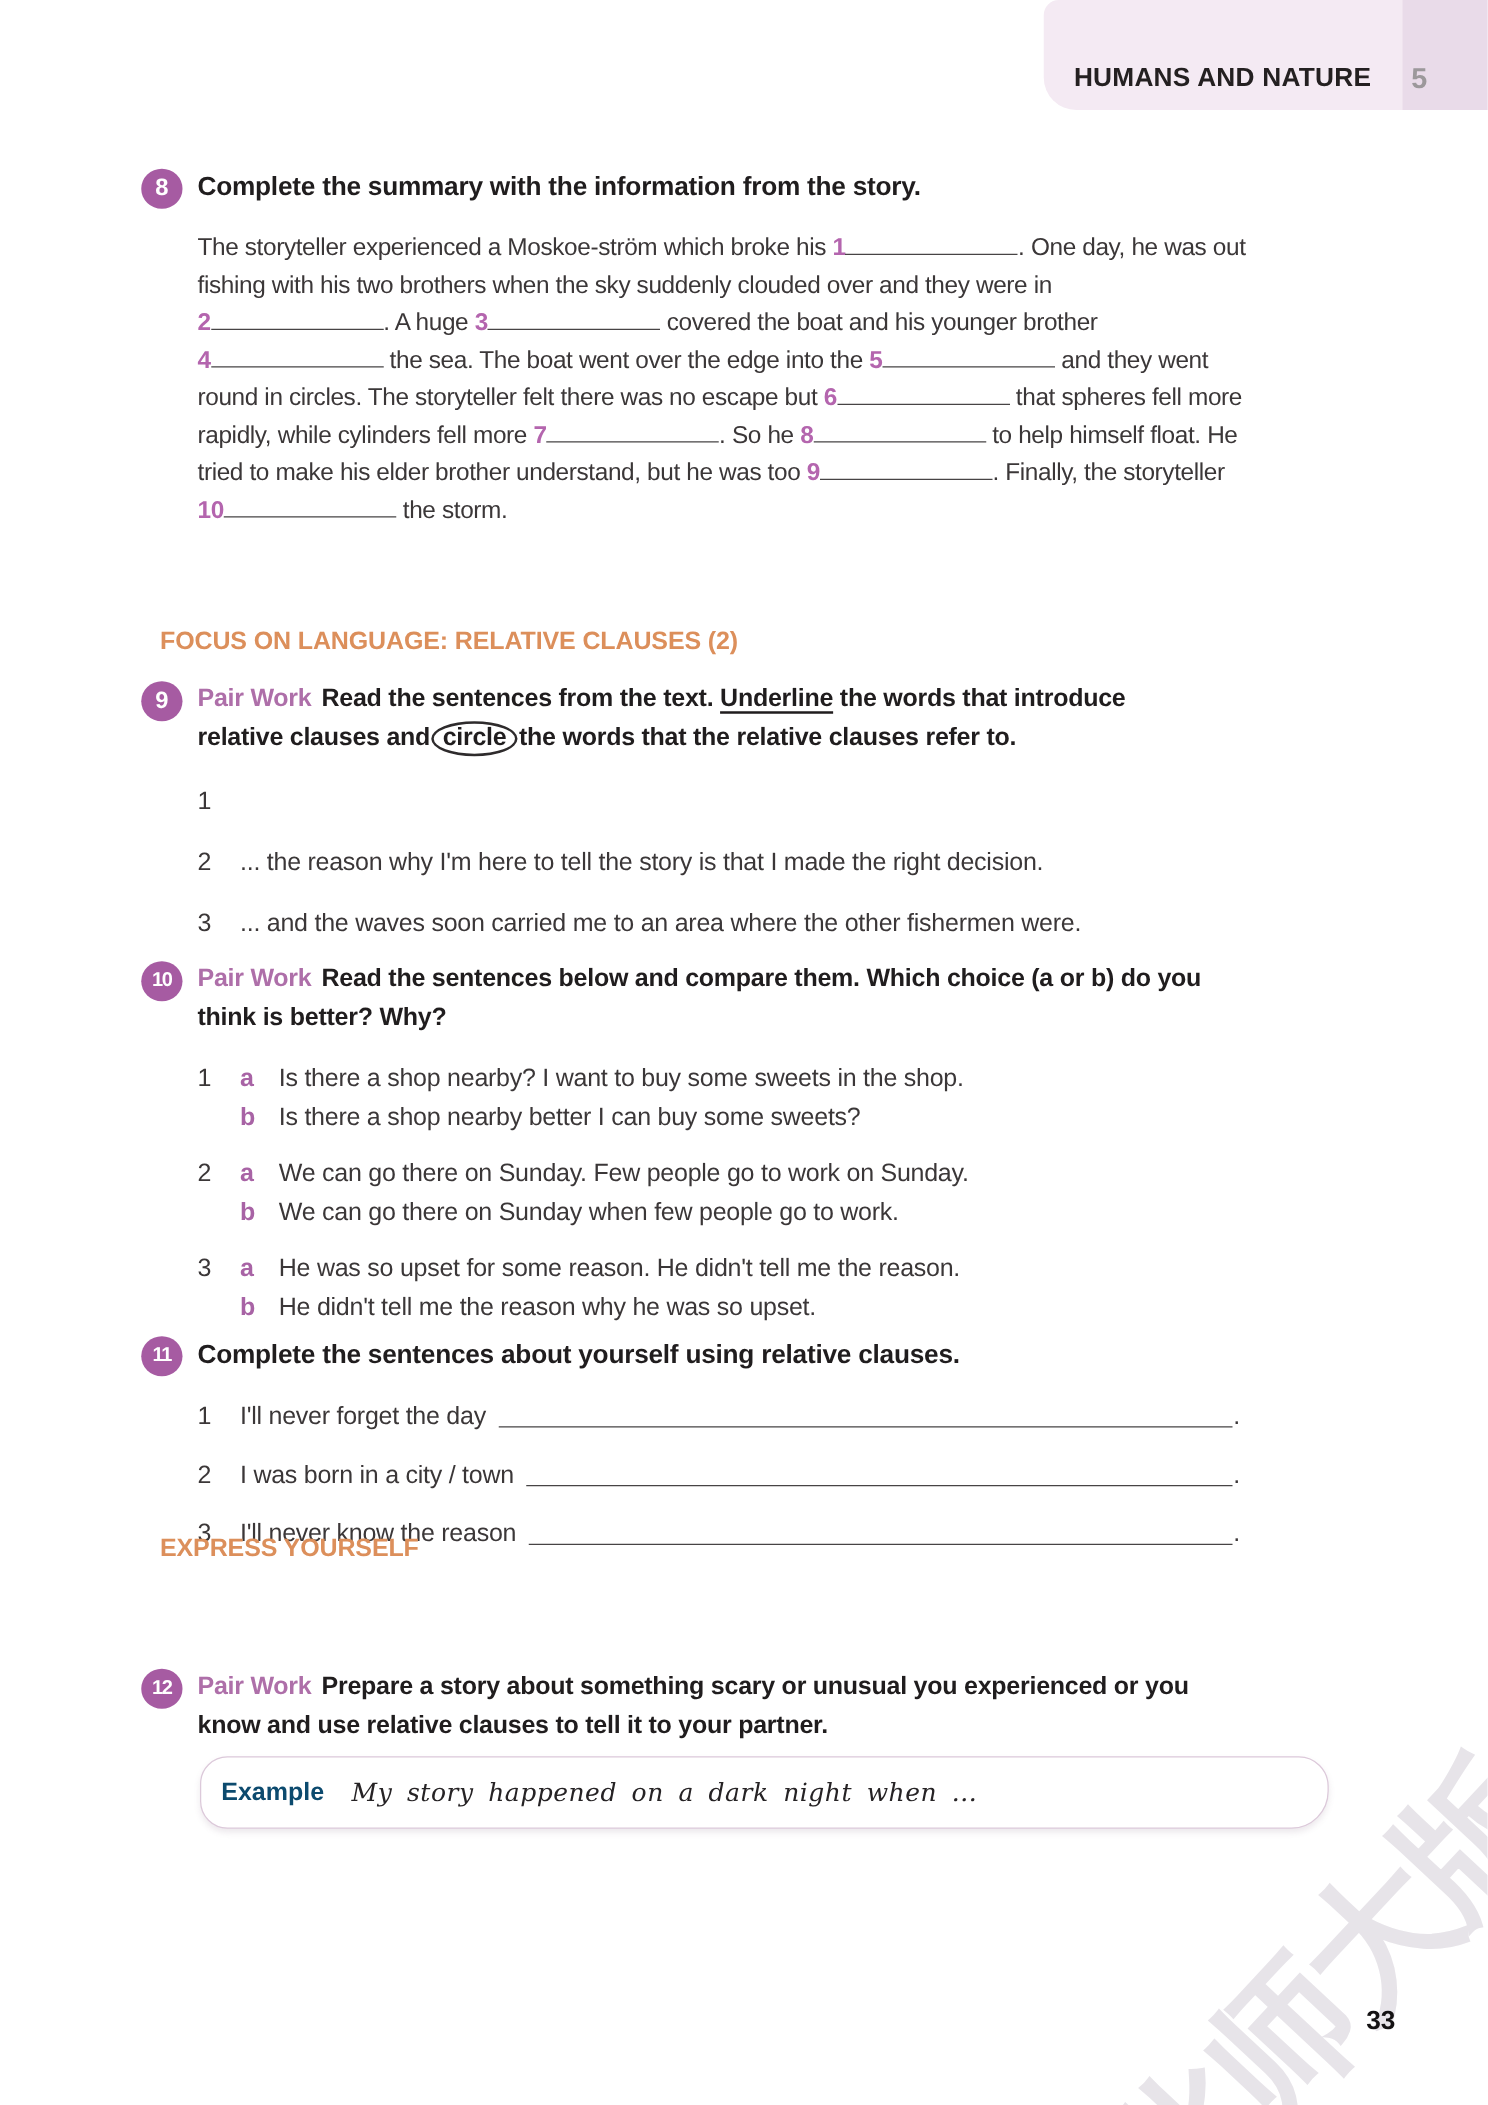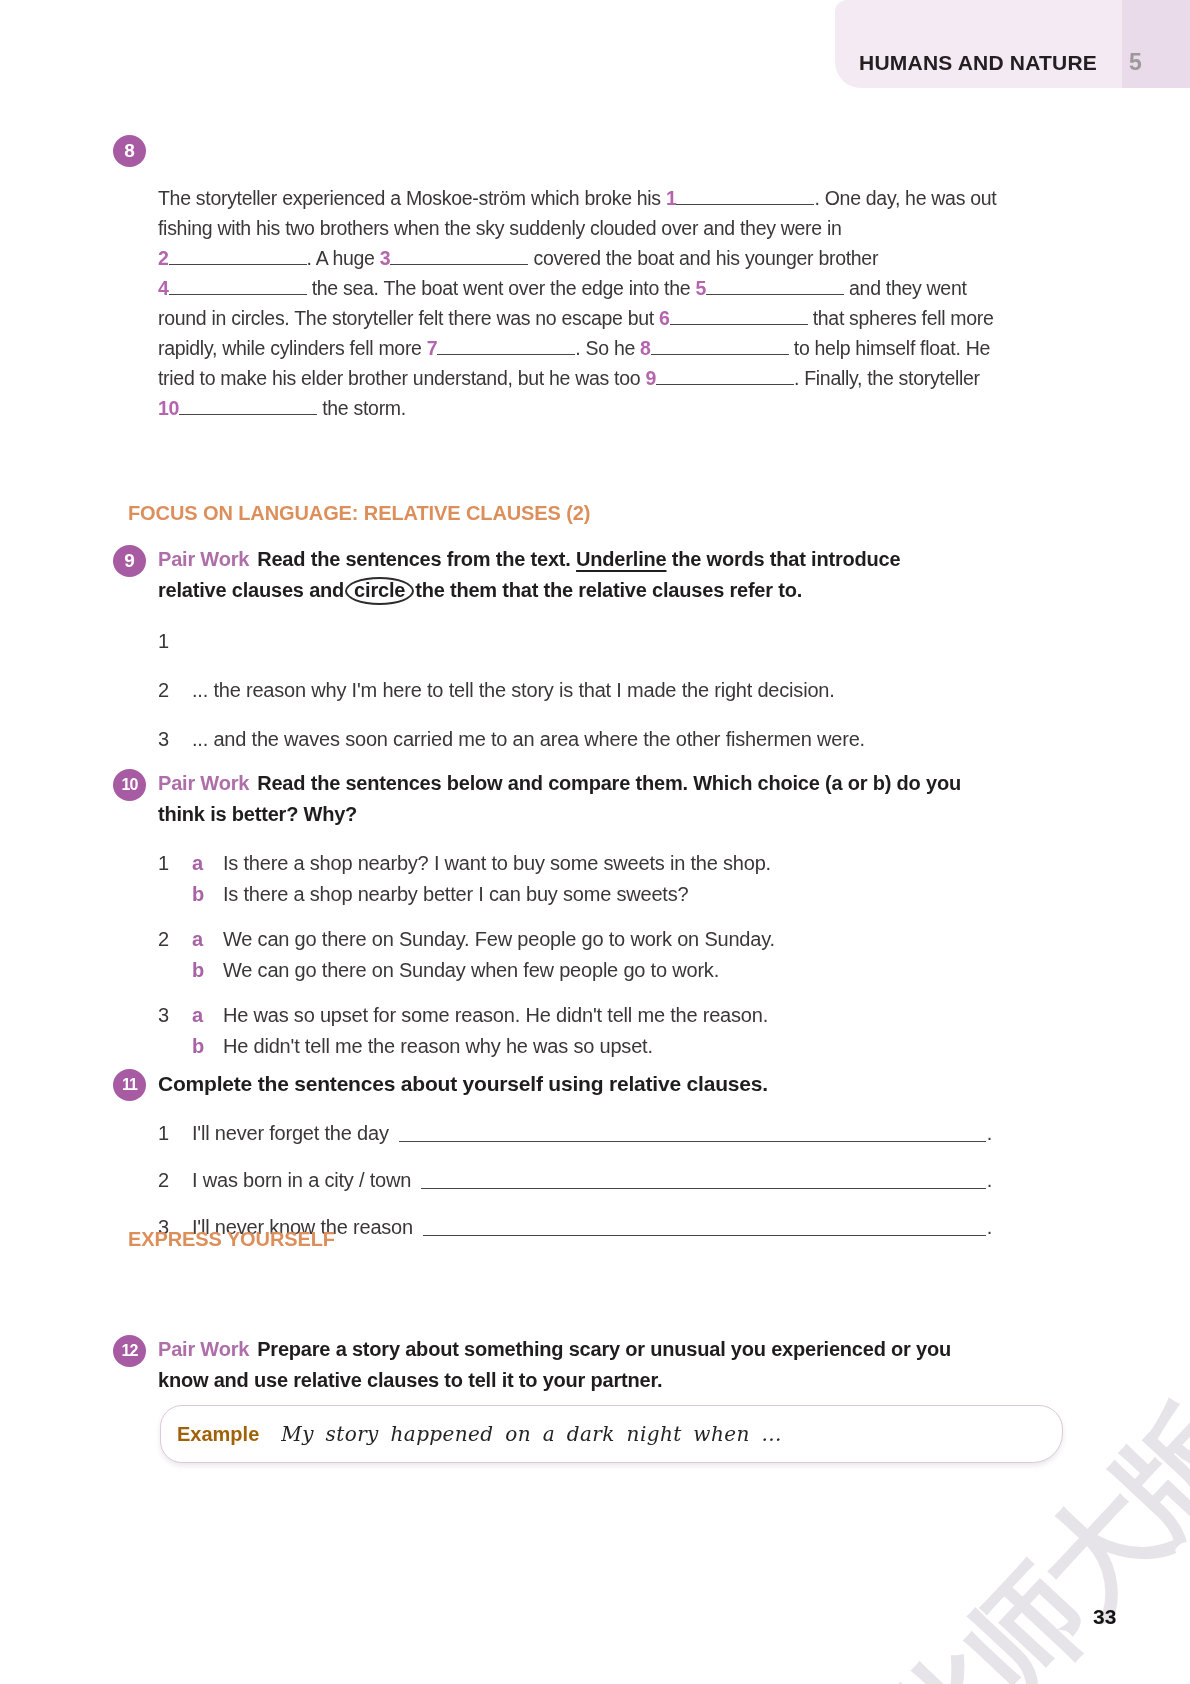--- a/index.html
+++ b/index.html
@@ -62,21 +62,21 @@
     font-size:20px;line-height:26px;color:#3b3738;letter-spacing:-.2px;}
   .row11 .inum{flex:0 0 34px;}
   .stem{white-space:nowrap;}
   .fill-line{flex:1;border-bottom:1.7px solid #474445;margin:0 1px 4px 10px;height:0;}
 
   
   .ex12-instr{width:805px;}
   .example-box{position:absolute;top:1405px;left:160px;width:903px;height:58px;z-index:2;
     background:#fff;border:1.5px solid #dcc9da;border-radius:22px 24px 30px 22px;
     box-shadow:0 3px 5px rgba(120,90,120,.14);display:flex;align-items:center;padding-left:16px;box-sizing:border-box;}
-  .example-label{color:#a16207;font-weight:bold;font-size:20px;margin-right:22px;}
+  .example-label{color:#0c4a6e;font-weight:bold;font-size:20px;margin-right:22px;}
   .example-text{font-family:"DejaVu Serif",serif;font-style:italic;font-size:20px;
     color:#262325;letter-spacing:.4px;word-spacing:5px;}
 
   .page-number{position:absolute;left:1093px;top:1605px;z-index:2;
     font-size:21px;font-weight:bold;color:#141213;}
 </style>
 </head>
 <body>
 
 <div class="page">
@@ -85,30 +85,31 @@
 
   <div class="unit-tab">
     <div class="unit-tab-accent"></div>
     <div class="unit-title">HUMANS AND NATURE</div>
     <div class="unit-number">5</div>
   </div>
 
   <section class="ex" style="top:134px;">
     <div class="ex-header">
       <span class="badge">8</span>
+      <span class="ex-title">Complete the summary with the information from the story.</span>
     </div>
     <p class="summary">The storyteller experienced a Moskoe-ström which broke his <span class="blank"><span class="blank-num">1</span><span class="blank-line"></span></span>. One day, he was out fishing with his two brothers when the sky suddenly clouded over and they were in <span class="blank"><span class="blank-num">2</span><span class="blank-line"></span></span>. A huge <span class="blank"><span class="blank-num">3</span><span class="blank-line"></span></span> covered the boat and his younger brother <span class="blank"><span class="blank-num">4</span><span class="blank-line"></span></span> the sea. The boat went over the edge into the <span class="blank"><span class="blank-num">5</span><span class="blank-line"></span></span> and they went round in circles. The storyteller felt there was no escape but <span class="blank"><span class="blank-num">6</span><span class="blank-line"></span></span> that spheres fell more rapidly, while cylinders fell more <span class="blank"><span class="blank-num">7</span><span class="blank-line"></span></span>. So he <span class="blank"><span class="blank-num">8</span><span class="blank-line"></span></span> to help himself float. He tried to make his elder brother understand, but he was too <span class="blank"><span class="blank-num">9</span><span class="blank-line"></span></span>. Finally, the storyteller <span class="blank"><span class="blank-num">10</span><span class="blank-line"></span></span> the storm.</p>
   </section>
 
   <div class="section-header" style="top:502px;">FOCUS ON LANGUAGE: RELATIVE CLAUSES (2)</div>
 
   <section class="ex" style="top:544px;">
     <div class="ex-header">
       <span class="badge">9</span>
-      <div class="instr ex9-instr"><span class="pairwork">Pair Work</span><span>Read the sentences from the text. </span><span class="uline">Underline</span><span> the words that introduce relative clauses and</span><span class="circled">circle</span><span>the them that the relative clauses refer to.</span></div>
+      <div class="instr ex9-instr"><span class="pairwork">Pair Work</span><span>Read the sentences from the text. </span><span class="uline">Underline</span><span> the words that introduce relative clauses and</span><span class="circled">circle</span><span>the words that the relative clauses refer to.</span></div>
     </div>
     <div class="items9">
 
         <div class="item9">
           <span class="inum">1</span>
         </div>
 
         <div class="item9">
           <span class="inum">2</span>
           <span class="itext">... the reason why I'm here to tell the story is that I made the right decision.</span>

